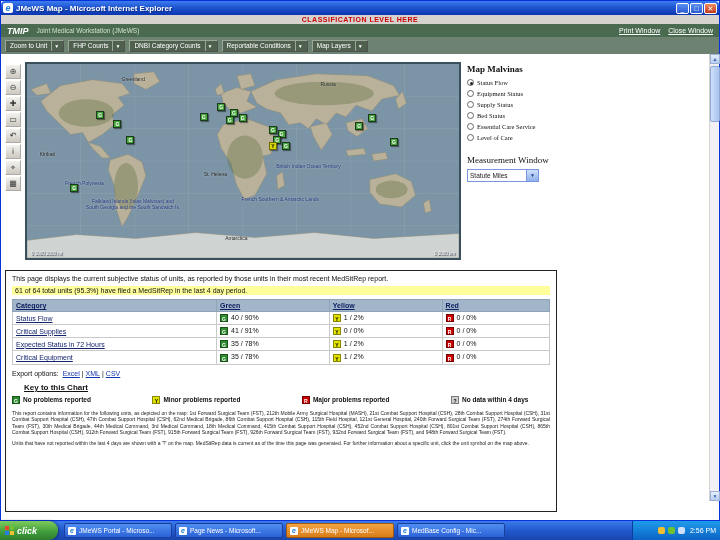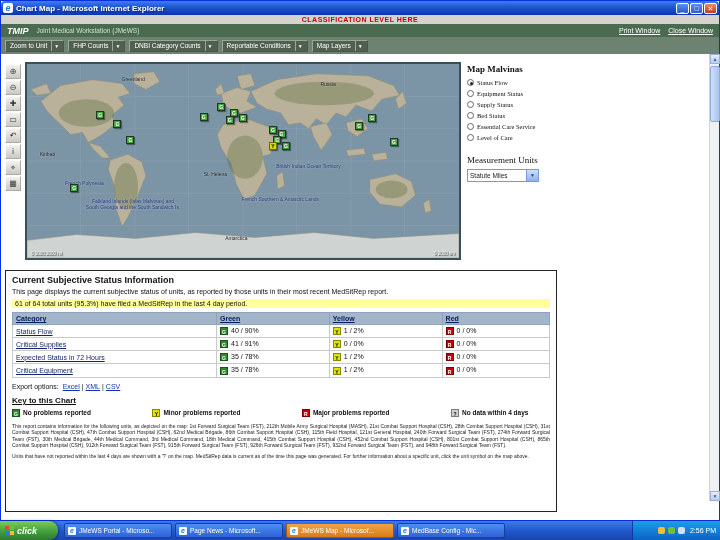--- a/index.html
+++ b/index.html
@@ -60,21 +60,21 @@
   table.status th{background:#a3b5c9;color:#0b2161;text-align:left;font-weight:bold;text-decoration:underline;padding:2px 3px;border:1px solid #8fa3ba;cursor:pointer}
   table.status td{border:1px solid #c9c9c9;padding:2px 3px;vertical-align:middle}
   td.cat a{color:#13246b;text-decoration:underline;cursor:pointer}
   .chip{display:inline-block;width:8px;height:8px;font-size:5px;font-weight:bold;text-align:center;line-height:8px;margin-right:3px;border:1px solid rgba(0,0,0,.4);vertical-align:middle}
   .chip.g{background:#2d8a2d;color:#fff}
   .chip.y{background:#e2e200;color:#000}
   .chip.r{background:#cc0000;color:#fff}
   .chip.q{background:#cfcfcf;color:#000}
   .exportline{margin:5px 0 2px 0;font-size:7px}
   .exportline a{color:#1133aa;text-decoration:underline;margin:0 2px;cursor:pointer}
-  .keytitle{font-size:8px;font-weight:bold;text-decoration:underline;margin:6px 0 4px 0}
+  .keytitle{font-size:8px;font-weight:bold;text-decoration:underline;margin:6px 0 4px 12px}
   .legend{display:flex;justify-content:space-between;width:96%;margin-bottom:6px}
   .legitem{display:flex;align-items:center;font-size:6.5px;font-weight:bold}
   .footnote{font-size:5px;line-height:1.3;text-align:justify;color:#222;margin-top:4px}
 
   
   .scrollbar{position:absolute;right:0;top:53px;bottom:19px;width:10px;background:#f0f0f6;border-left:1px solid #d6d3ce}
   .sbtn{position:absolute;left:0;width:10px;height:10px;background:linear-gradient(180deg,#e7effc,#b8cdf0);border:1px solid #9ab0d8;color:#3a5fa8;font-size:5px;text-align:center;line-height:9px;cursor:pointer}
   .sbtn.up{top:0}.sbtn.down{bottom:0}
   .sthumb{position:absolute;left:0;top:12px;width:10px;height:56px;background:linear-gradient(90deg,#cfe0fa,#a9c4ee);border:1px solid #90a8d8;border-radius:2px;cursor:pointer}
 
@@ -94,21 +94,21 @@
   .clock{color:#fff;font-size:7px;margin-left:2px}
 </style>
 </head>
 <body>
 
 <div class="screen">
   <div class="window">
 
     <div class="titlebar">
       <div class="ie-ico">e</div>
-      <div class="titletext">Chart Map - Microsoft Internet Explorer</div>
+      <div class="titletext">JMeWS Map - Microsoft Internet Explorer</div>
       <div class="winbtns">
         <div class="wbtn">_</div>
         <div class="wbtn">□</div>
         <div class="wbtn close">✕</div>
       </div>
     </div>
 
     <div class="classbar">CLASSIFICATION LEVEL HERE</div>
 
     <div class="navbar">
@@ -298,30 +298,29 @@
               <span class="radio"></span>
               <span class="lbl">Essential Care Service</span>
             </div>
 
             <div class="ovopt">
               <span class="radio"></span>
               <span class="lbl">Level of Care</span>
             </div>
           </div>
         <div class="measure">
-          <div class="mtitle">Measurement Units</div>
+          <div class="mtitle">Measurement Window</div>
           <div class="selbox">
             <span class="selval">Statute Miles</span>
             <span class="selarrow">▼</span>
           </div>
         </div>
       </div>
 
       <div class="statuspanel">
-        <div class="sptitle">Current Subjective Status Information</div>
         <div class="spintro">This page displays the current subjective status of units, as reported by those units in their most recent MedSitRep report.</div>
         <div class="highlight">61 of 64 total units (95.3%) have filed a MedSitRep in the last 4 day period.</div>
 
         <table class="status">
           <thead>
             <tr>
               <th style="width:38%">Category</th>
               <th style="width:21%">Green</th>
               <th style="width:21%">Yellow</th>
               <th style="width:20%">Red</th>

